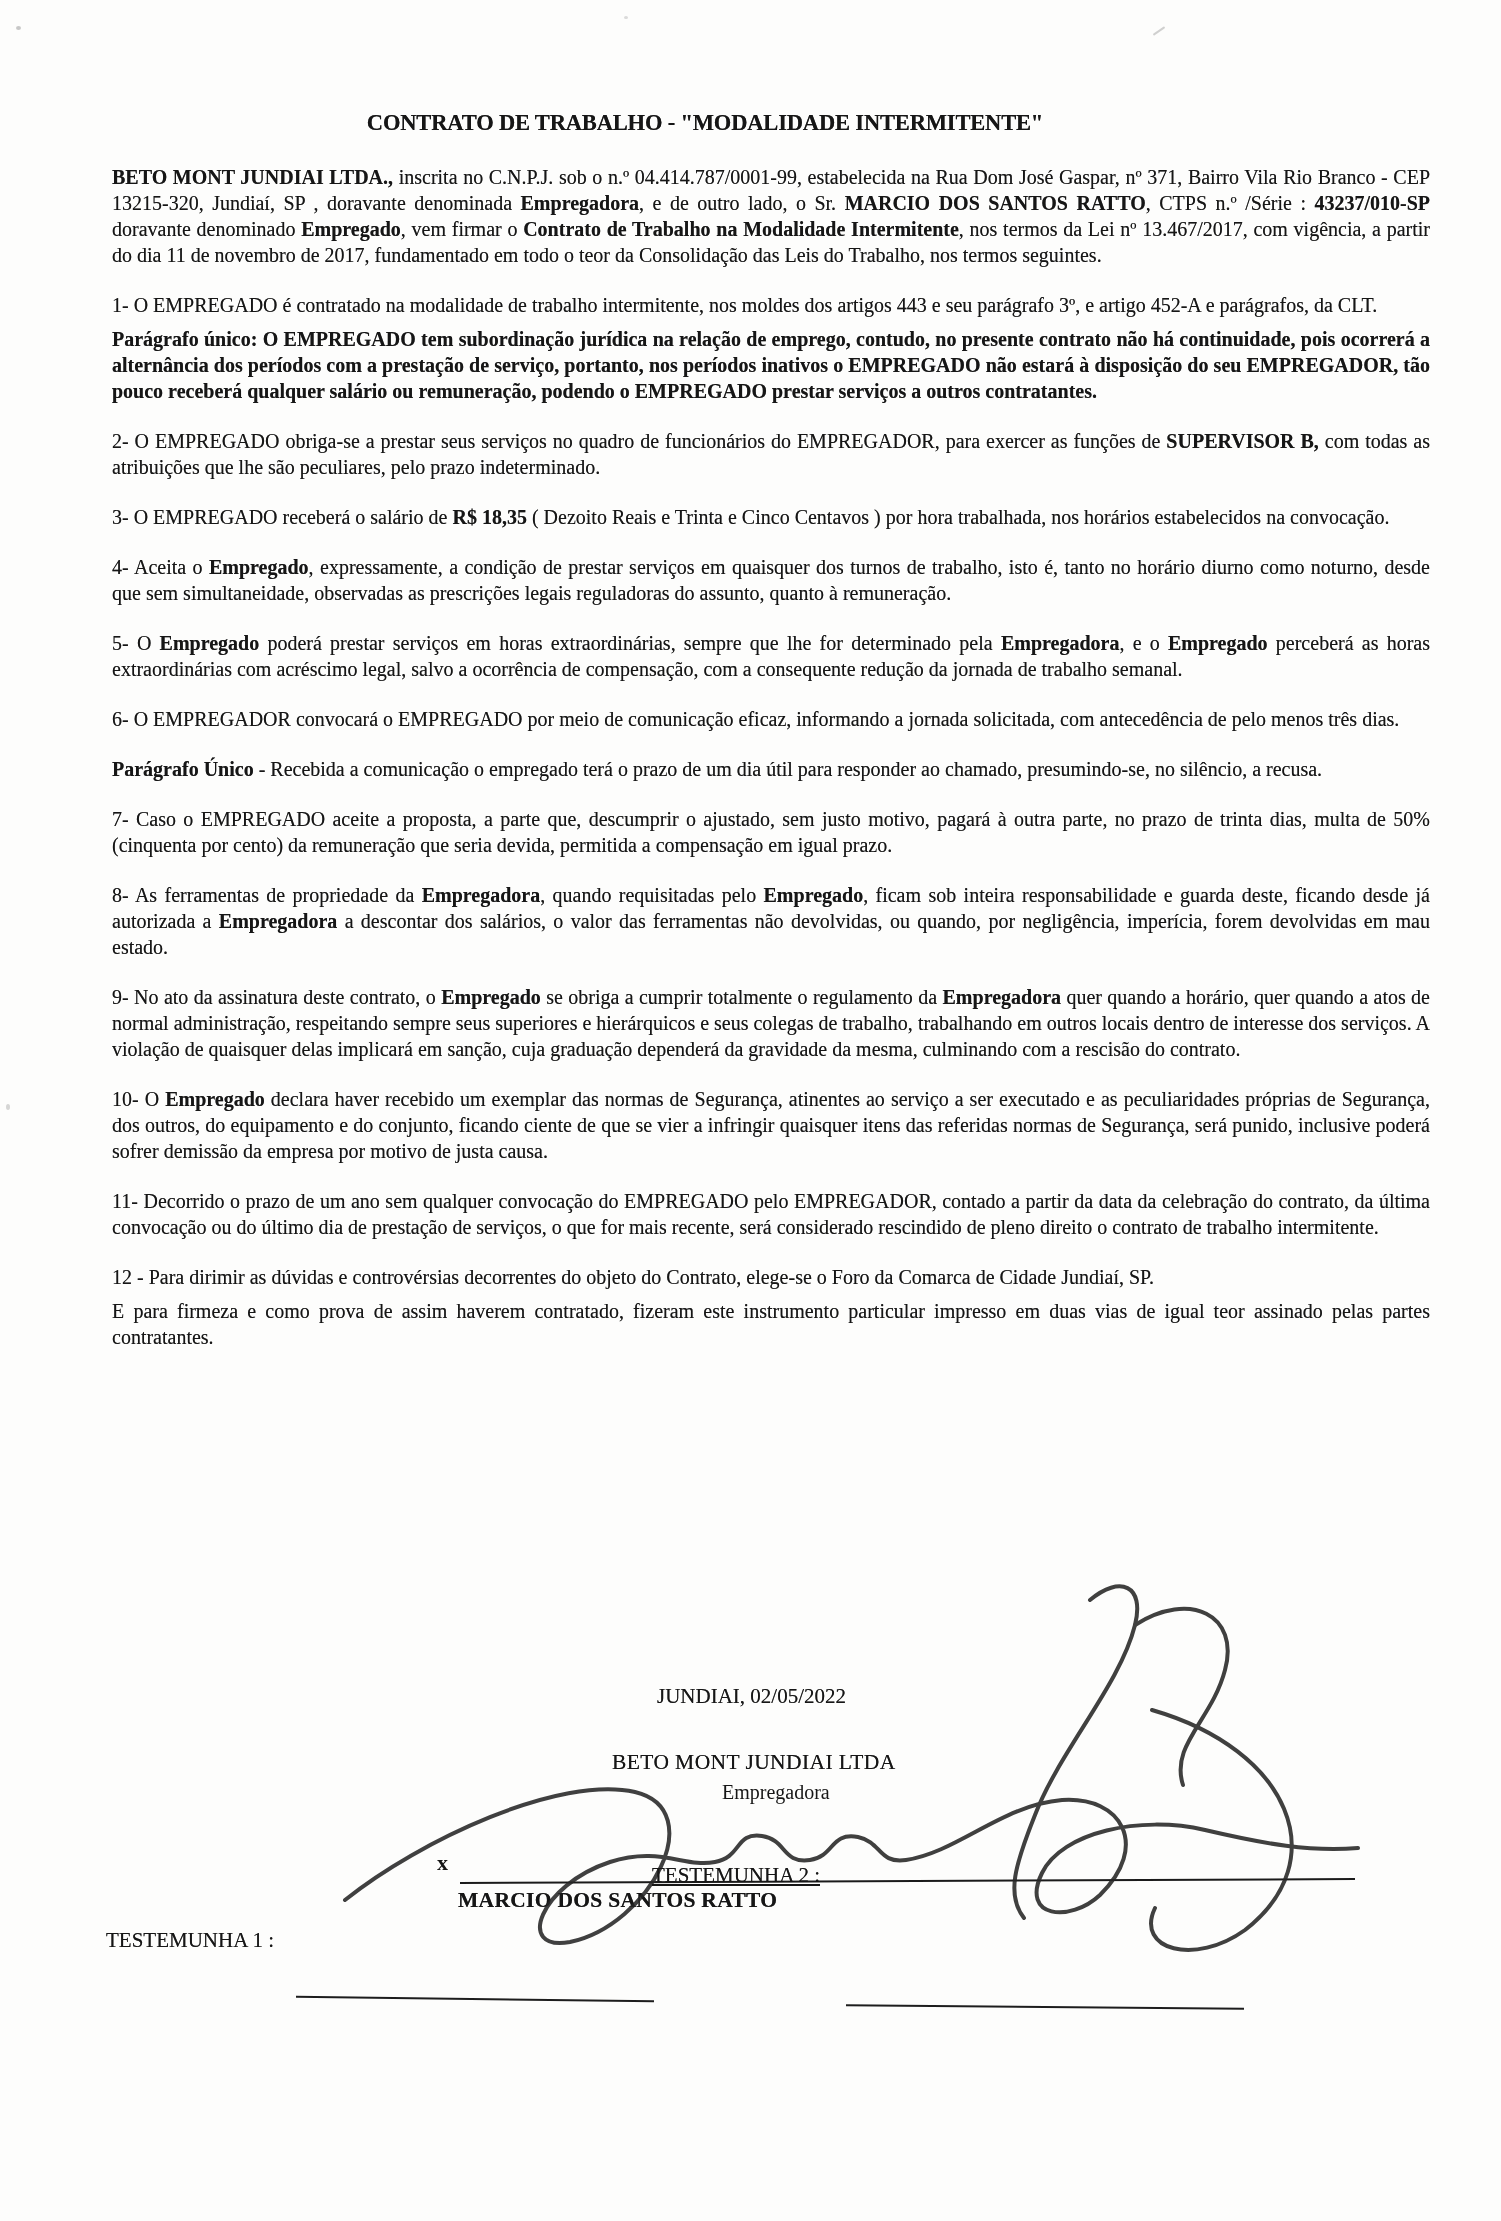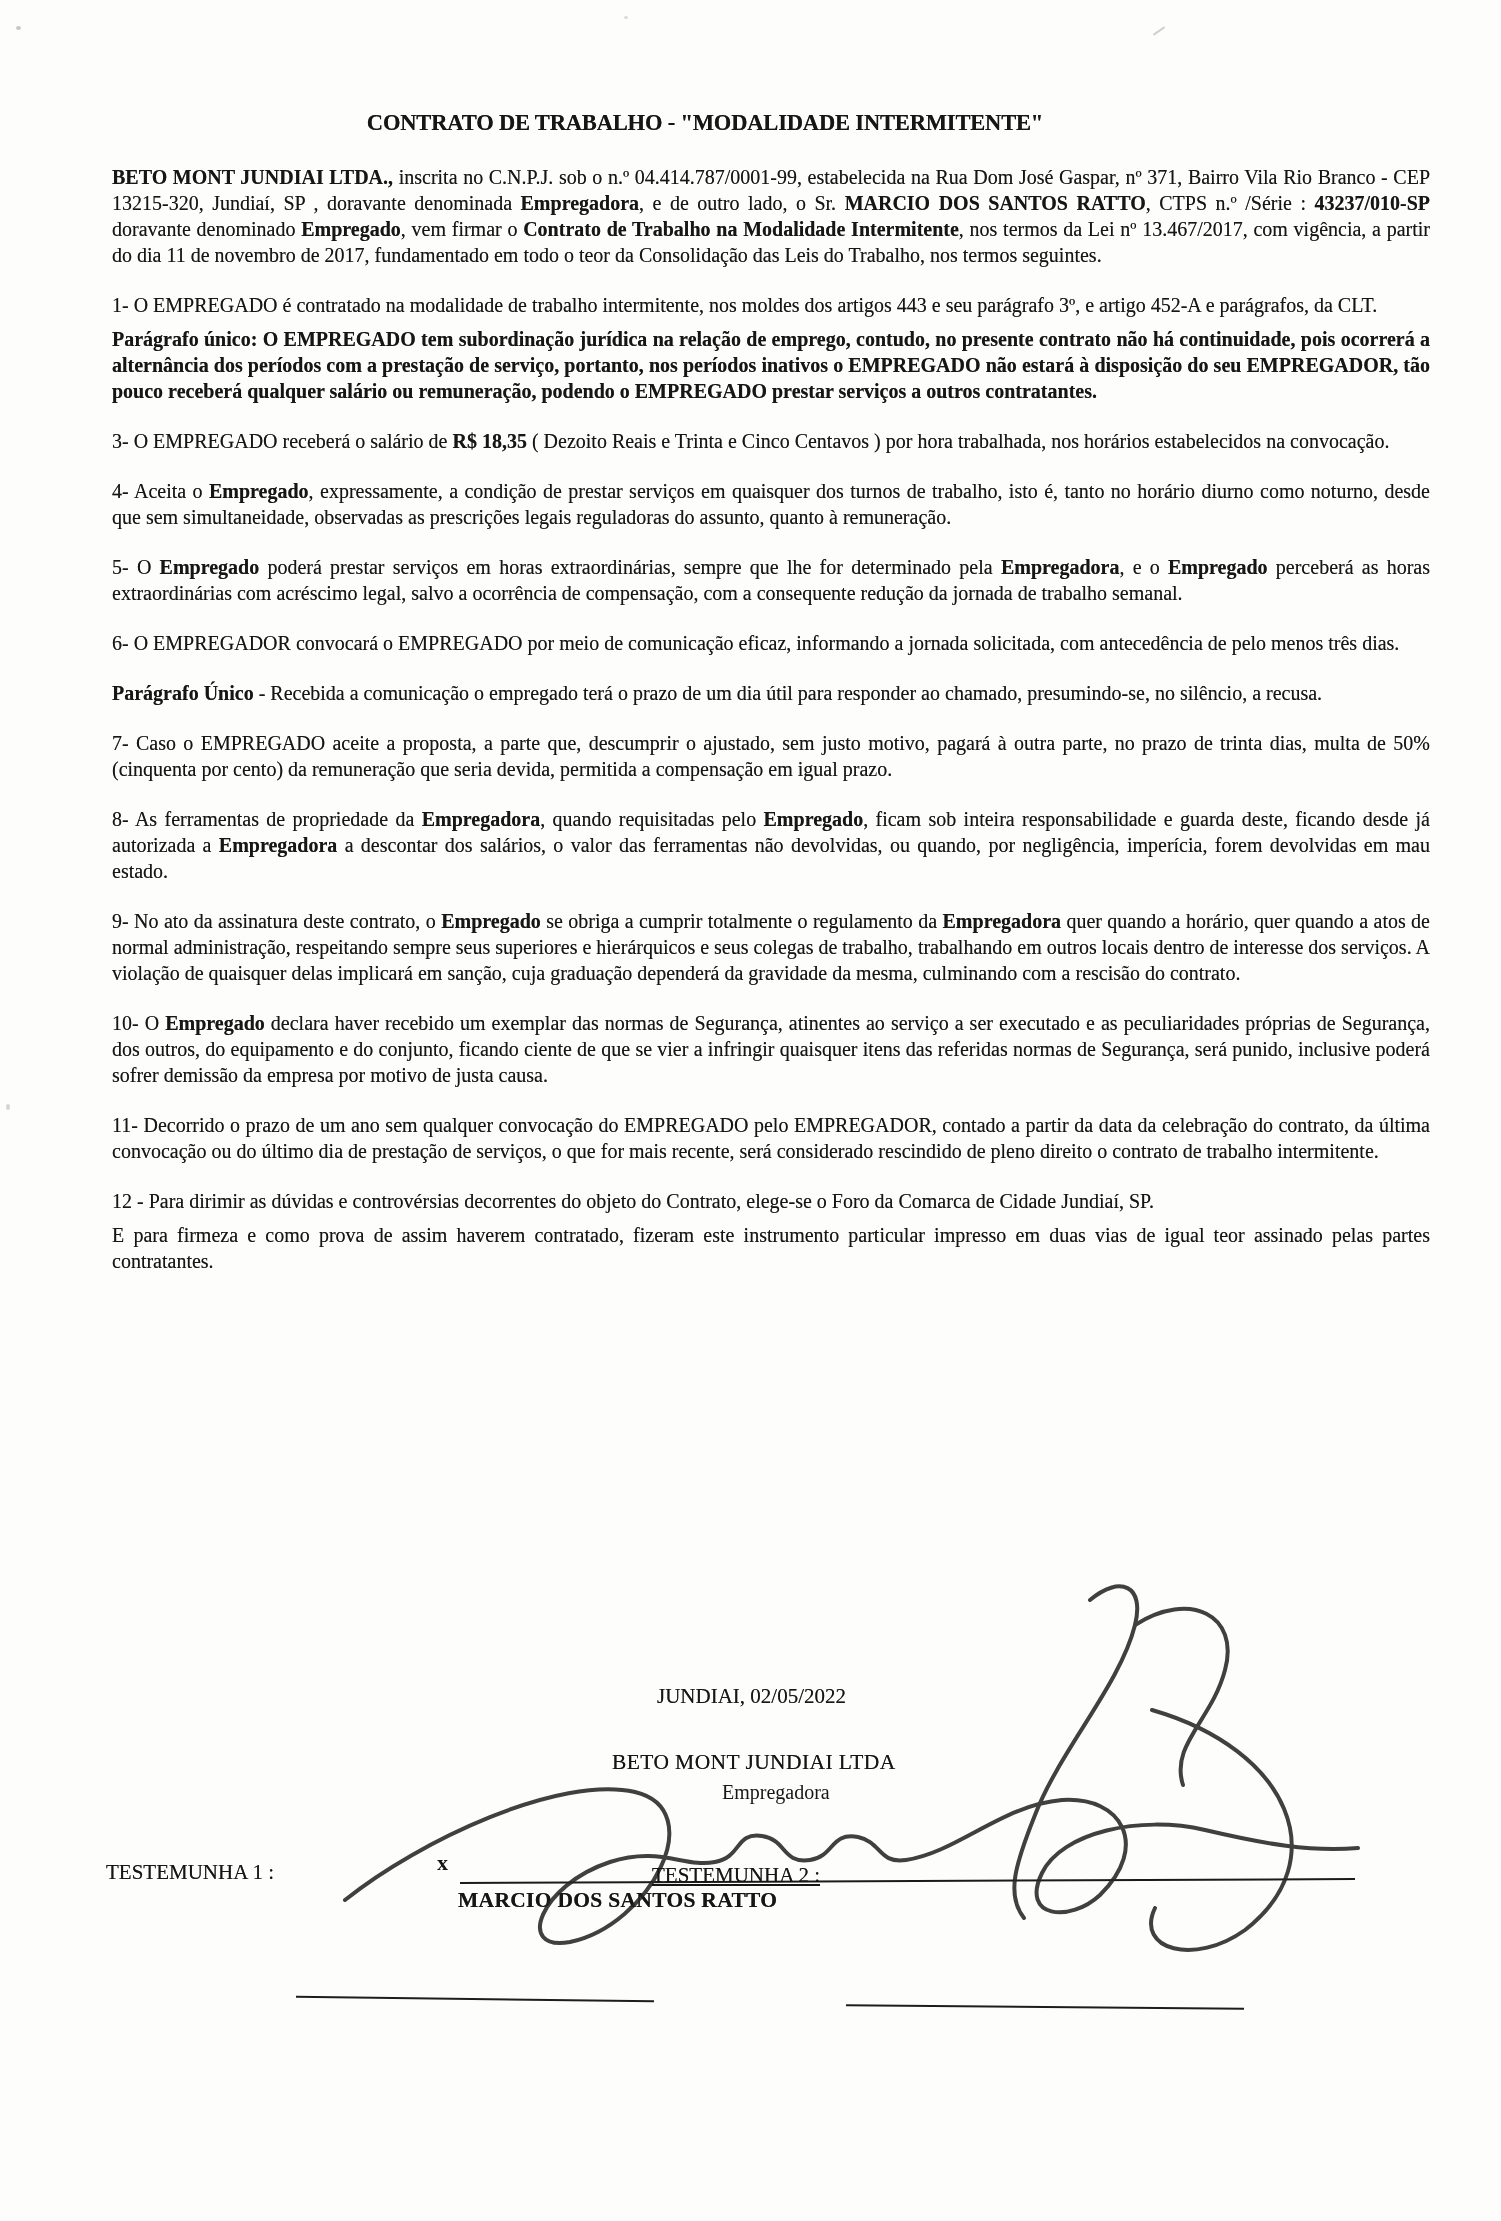--- a/index.html
+++ b/index.html
@@ -41,21 +41,21 @@
   
   .sig-date{position:absolute;left:657px;top:1684px;font-size:21px;text-shadow:0 0 0.5px rgba(20,20,20,0.6);}
   .sig-company{position:absolute;left:612px;top:1750px;font-size:21.5px;font-weight:normal;letter-spacing:0.4px;text-shadow:0 0 0.6px rgba(10,10,10,0.7);}
   .sig-role{position:absolute;left:722px;top:1781px;font-size:20px;}
   .sig-x{position:absolute;left:437px;top:1850px;font-size:22px;font-weight:bold;}
   .sig-line{position:absolute;left:460px;top:1880px;width:895px;border-bottom:2.5px solid #1b1b1b;transform:rotate(-0.25deg);}
   .sig-name{position:absolute;left:458px;top:1888px;font-size:21.5px;font-weight:bold;letter-spacing:0.3px;text-shadow:0 0 0.6px rgba(10,10,10,0.7);}
   .sig-strokes{position:absolute;left:290px;top:1570px;pointer-events:none;}
   
   .witness-label{position:absolute;font-size:21px;text-shadow:0 0 0.5px rgba(20,20,20,0.6);white-space:nowrap;}
-  .w1-label{left:106px;top:1860px;}
+  .w1-label{left:106px;top:1928px;}
   .w2-label{left:652px;top:1863px;text-decoration:underline;}
   .witness-line{position:absolute;border-bottom:2.5px solid #1d1d1d;}
   .w1-line{left:296px;top:1998px;width:358px;transform:rotate(0.7deg);}
   .w2-line{left:846px;top:2006px;width:398px;transform:rotate(0.5deg);}
   
   .artifact{position:absolute;background:#9a9a9a;opacity:0.55;border-radius:50%;}
   .a1{left:16px;top:26px;width:5px;height:4px;}
   .a2{left:1152px;top:30px;width:14px;height:2px;border-radius:1px;transform:rotate(-35deg);opacity:0.45;}
   .a3{left:6px;top:1104px;width:4px;height:6px;opacity:0.4;}
   .a4{left:624px;top:16px;width:4px;height:3px;opacity:0.35;}
@@ -64,20 +64,21 @@
 <body>
 
 <div class="page">
 
   <div class="content">
     <h1 class="doc-title">CONTRATO DE TRABALHO - "MODALIDADE INTERMITENTE"</h1>
     <div>
         <p class="para tight"><b>BETO MONT JUNDIAI LTDA.,</b><span> inscrita no C.N.P.J. sob o n.º 04.414.787/0001-99,  estabelecida na Rua Dom José Gaspar, nº 371, Bairro Vila Rio Branco - CEP 13215-320, Jundiaí, SP ,  doravante denominada </span><b>Empregadora</b><span>, e de outro lado, o Sr. </span><b>MARCIO DOS SANTOS RATTO</b><span>, CTPS  n.º /Série : </span><b>43237/010-SP</b><span> doravante denominado </span><b>Empregado</b><span>,  vem firmar o </span><b>Contrato de Trabalho na Modalidade Intermitente</b><span>, nos termos da Lei nº 13.467/2017, com vigência, a partir do dia 11 de novembro de 2017, fundamentado em todo o teor da Consolidação das Leis do Trabalho, nos termos seguintes.</span></p>
         <p class="para"><span>1- O EMPREGADO é contratado na modalidade de trabalho intermitente, nos moldes dos artigos 443 e seu parágrafo 3º, e artigo 452-A e parágrafos, da CLT.</span></p>
         <p class="para tight"><b>Parágrafo único: O EMPREGADO tem subordinação jurídica na relação de emprego, contudo, no presente contrato não há continuidade, pois ocorrerá a alternância dos períodos com a prestação de serviço, portanto, nos períodos inativos o EMPREGADO não estará à disposição do seu EMPREGADOR, tão pouco receberá qualquer salário ou remuneração, podendo o EMPREGADO prestar serviços a outros contratantes.</b></p>
+        <p class="para"><span>2- O EMPREGADO obriga-se a prestar seus serviços no quadro de funcionários do EMPREGADOR, para exercer as funções de </span><b>SUPERVISOR B,</b><span> com todas as atribuições que lhe são peculiares, pelo prazo indeterminado.</span></p>
         <p class="para"><span>3- O EMPREGADO receberá o salário de </span><b>R$ 18,35</b><span> ( Dezoito Reais  e Trinta e Cinco Centavos  ) por hora trabalhada, nos horários estabelecidos na convocação.</span></p>
         <p class="para"><span>4- Aceita o </span><b>Empregado</b><span>, expressamente, a condição de prestar serviços em quaisquer dos turnos de trabalho, isto é, tanto no horário diurno como noturno, desde que sem simultaneidade, observadas as prescrições legais reguladoras do assunto, quanto à remuneração.</span></p>
         <p class="para"><span>5- O </span><b>Empregado</b><span> poderá prestar serviços em horas extraordinárias, sempre que lhe for determinado pela </span><b>Empregadora</b><span>, e o </span><b>Empregado</b><span> perceberá as horas extraordinárias com acréscimo legal, salvo a ocorrência de compensação, com a consequente redução da jornada de trabalho semanal.</span></p>
         <p class="para"><span>6- O EMPREGADOR convocará o EMPREGADO por meio de comunicação eficaz, informando a jornada solicitada, com antecedência de pelo menos três dias.</span></p>
         <p class="para"><b>Parágrafo Único</b><span> - Recebida a comunicação o empregado terá o prazo de um dia útil para responder ao chamado, presumindo-se, no silêncio, a recusa.</span></p>
         <p class="para"><span>7- Caso o EMPREGADO aceite a proposta, a parte que, descumprir o ajustado,  sem justo motivo, pagará à outra parte, no prazo de trinta dias, multa de 50% (cinquenta por cento) da remuneração que seria devida, permitida a compensação em igual prazo.</span></p>
         <p class="para"><span>8- As ferramentas de propriedade da </span><b>Empregadora</b><span>, quando requisitadas pelo </span><b>Empregado</b><span>, ficam sob inteira responsabilidade e guarda deste, ficando desde já autorizada a </span><b>Empregadora</b><span> a descontar dos salários, o valor das ferramentas não devolvidas, ou quando, por negligência, imperícia, forem devolvidas em mau estado.</span></p>
         <p class="para"><span>9- No ato da assinatura deste contrato, o </span><b>Empregado</b><span> se obriga a cumprir totalmente o regulamento da </span><b>Empregadora</b><span> quer quando a horário, quer quando a atos de normal administração, respeitando sempre seus superiores e hierárquicos e seus colegas de trabalho, trabalhando em outros locais dentro de interesse dos serviços. A violação de quaisquer delas implicará em sanção, cuja graduação dependerá da gravidade da mesma, culminando com a rescisão do contrato.</span></p>
         <p class="para"><span>10- O </span><b>Empregado</b><span> declara haver recebido um exemplar das normas de Segurança, atinentes ao serviço a ser executado e as peculiaridades próprias de Segurança, dos outros, do equipamento e do conjunto, ficando ciente de que se vier a infringir quaisquer itens das referidas normas de Segurança, será punido, inclusive poderá sofrer demissão da empresa por motivo de justa causa.</span></p>
         <p class="para"><span>11- Decorrido o prazo de um ano sem qualquer convocação do EMPREGADO pelo EMPREGADOR, contado a partir da data da celebração do contrato, da última convocação ou do último dia de prestação de serviços, o que for mais recente, será considerado rescindido de pleno direito o contrato de trabalho intermitente.</span></p>

